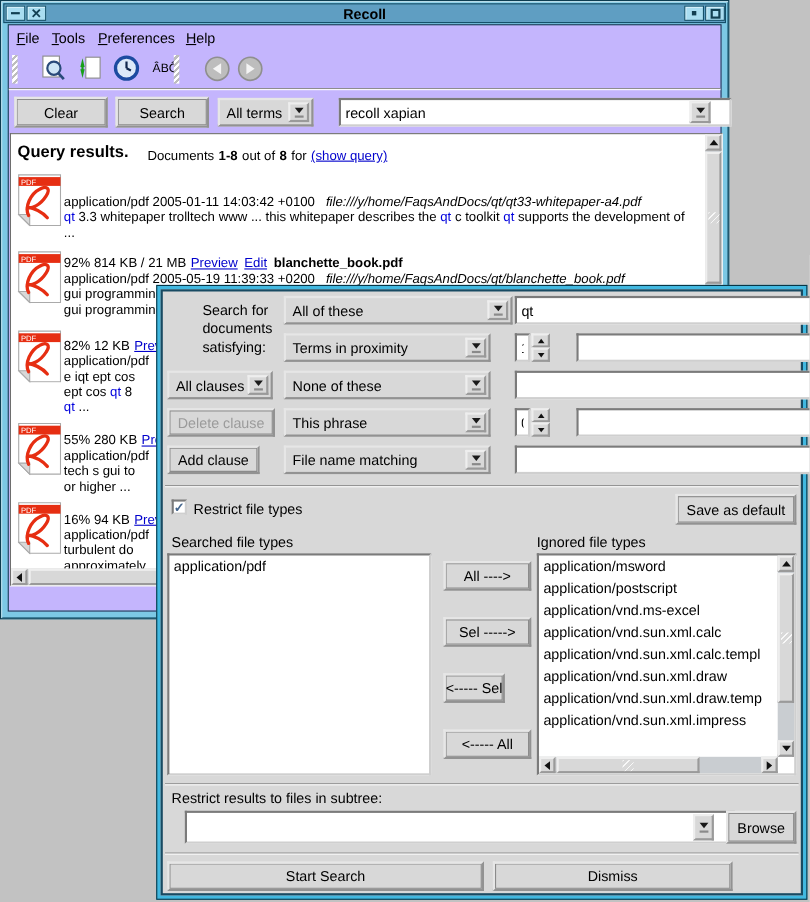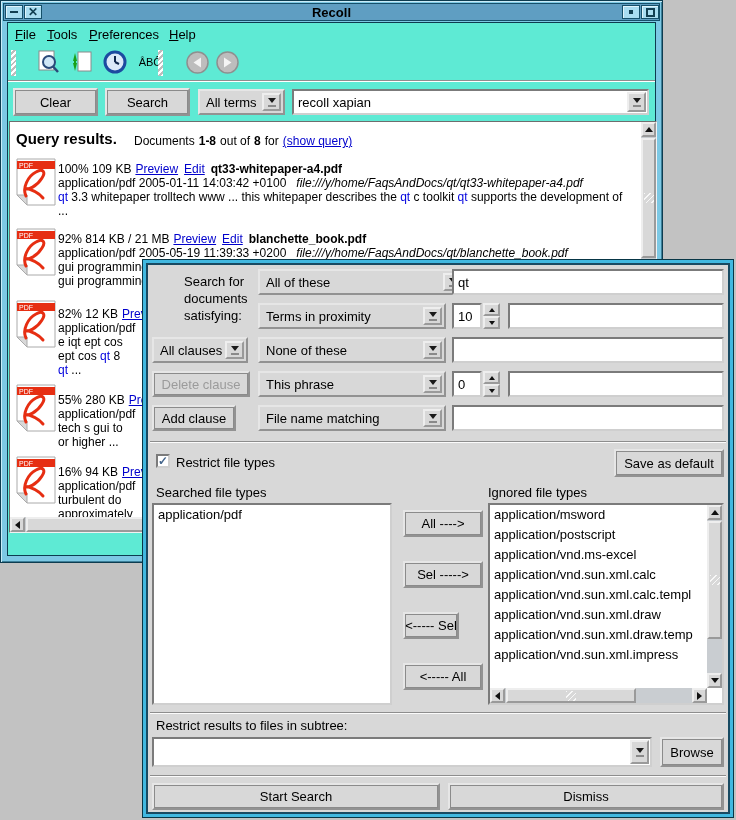--- a/index.html
+++ b/index.html
@@ -2,21 +2,21 @@
 <html><head>
 <meta charset="utf-8">
 <style>
   html,body{margin:0;padding:0;}
   body{width:736px;height:820px;background:#c2c2c2;font-family:"Liberation Sans",sans-serif;position:relative;overflow:hidden;}
   *{box-sizing:border-box;}
   .btn{display:flex;align-items:center;justify-content:center;font-size:13px;color:#000;background:#d8d8d8;
        border:1px solid;border-color:#f6f6f6 #6e6e6e #6e6e6e #f6f6f6;box-shadow:0 0 0 1px #8b8b8b inset;
        border:2px outset #e6e6e6;}
   .btn.disabled{color:#9b9b9b;}
-  .input{background:#fff;border:2px inset #cfcfcf;font-size:13px;font-family:"Liberation Sans",sans-serif;padding:2px 4px;color:#000;}
+  .input{background:#fff;border:2px inset #cfcfcf;font-size:13px;font-family:"Liberation Sans",sans-serif;padding:2px 4px;color:#000;margin-left:16px;}
   input.input{outline:none;}
   .combo{background:#d8d8d8;border:2px outset #e6e6e6;font-size:13px;display:flex;align-items:center;padding-left:6px;position:relative;color:#000;}
   .cb-arrow{position:absolute;right:2px;top:2px;bottom:2px;width:19px;background:#d8d8d8;border:2px outset #eee;display:flex;flex-direction:column;align-items:center;justify-content:center;}
   .tri-dn{width:0;height:0;border-left:4px solid transparent;border-right:4px solid transparent;border-top:5px solid #1a1a1a;}
   .cb-dash{width:8px;height:2px;background:#8a8a8a;margin-top:2px;}
   .sep{position:absolute;left:2px;right:2px;height:2px;border-top:1px solid #8d8d8d;border-bottom:1px solid #fbfbfb;}
   .lbl{position:absolute;font-size:13px;color:#000;white-space:nowrap;}
   .spin{position:absolute;display:flex;}
   .spin input{flex:1;min-width:0;}
   .spin-btns{width:17px;display:flex;flex-direction:column;margin-left:1px;}
@@ -38,21 +38,21 @@
   
   .mwin{position:absolute;left:0;top:0;width:663px;height:563px;background:#7cc8e4;border:1px solid #0d3c50;padding:2px;z-index:1;
         box-shadow:inset 1px 1px 0 #c9ecf7, inset -1px -1px 0 #3c7f99;}
   .titlebar{position:absolute;left:2px;top:2px;right:2px;height:18px;background:#5f9ec2;border:1px solid #15506a;display:flex;align-items:center;}
   .ttl-btn{position:absolute;top:1px;width:18px;height:14px;background:#a9ddf1;border:1px solid #15506a;display:flex;align-items:center;justify-content:center;box-shadow:inset 1px 1px 0 #dff4fc;}
   .ttl-text{width:100%;text-align:center;font-size:13px;font-weight:bold;color:#000;}
   .g-dash{width:8px;height:2px;background:#123f52;}
   .g-x{font-size:12px;font-weight:bold;color:#123f52;line-height:10px;}
   .g-dot{width:4px;height:4px;background:#123f52;}
   .g-sq{width:9px;height:9px;border:2px solid #123f52;}
-  .mbody{position:absolute;left:6px;right:6px;top:21px;bottom:6px;border:1px solid #0d3c50;background:#5eead4;}
+  .mbody{position:absolute;left:6px;right:6px;top:21px;bottom:6px;border:1px solid #0d3c50;background:#c4b5fd;}
   .menu-item{position:absolute;top:4px;font-size:13px;color:#000;cursor:default;}
   .accel{text-decoration:underline;}
   .tb-handle{position:absolute;top:27px;width:5px;height:26px;background:repeating-linear-gradient(135deg,#ffffff 0 2px,#bdbdbd 2px 4px);}
   .tb-icon{position:absolute;top:25px;width:28px;height:28px;display:flex;align-items:center;justify-content:center;margin-left:16px;}
   .tb-divider{position:absolute;left:0;right:0;top:57px;height:2px;border-top:1px solid #8d8d8d;border-bottom:1px solid #fff;}
   .abc{font-size:11px;color:#000;letter-spacing:0px;}
 
   
   .rpanel{position:absolute;left:1px;top:98px;width:648px;height:412px;background:#fff;border:1px solid;border-color:#6e6e6e #f2f2f2 #f2f2f2 #6e6e6e;overflow:hidden;}
   .rp-abs{position:absolute;white-space:nowrap;font-size:12px;color:#000;}
@@ -171,23 +171,20 @@
         <span class="w">Documents</span><span class="b w">1-8</span><span class="w">out of</span><span class="b w">8</span><span class="w">for</span><span class="lnk">(show query)</span>
       </div>
 
       <svg class="pdficon" style="left:6px;top:36px;" viewBox="0 0 40 48">
         <path d="M1 1 H39 V47 H11 L1 37 Z" fill="#ffffff" stroke="#aaaaaa"></path>
         <path d="M1 37 L11 47 L11 37 Z" fill="#d8d8d8" stroke="#aaaaaa"></path>
         <rect x="1" y="3" width="38" height="8" fill="#e62e12"></rect>
         <text x="3" y="10" font-size="7" fill="#ffffff" font-family="Liberation Sans">PDF</text>
         <path d="M10 38 C6 30 12 18 20 14 C27 10 30 14 26 20 C21 28 12 33 8 30 C14 31 22 34 27 40" fill="none" stroke="#e62e12" stroke-width="3" stroke-linecap="round"></path>
       </svg>
-      <div class="rp-abs" style="left:48px;top:40px;">
-        <span class="w">100% 109 KB</span><span class="lnk">Preview</span><span class="lnk">Edit</span><span class="fname">qt33-whitepaper-a4.pdf</span>
-      </div>
       <div class="rp-abs" style="left:48px;top:54px;">
         <span>application/pdf  2005-01-11 14:03:42 +0100</span><i class="url">file:///y/home/FaqsAndDocs/qt/qt33-whitepaper-a4.pdf</i>
       </div>
       <div class="rp-abs snip" style="left:48px;top:68px;width:576px;">
         <span class="hl">qt</span><span> 3.3 whitepaper trolltech www ... this whitepaper describes the </span><span class="hl">qt</span><span> c toolkit </span><span class="hl">qt</span><span> supports the development of ...</span>
       </div>
 
       <svg class="pdficon" style="left:6px;top:106px;" viewBox="0 0 40 48">
         <path d="M1 1 H39 V47 H11 L1 37 Z" fill="#ffffff" stroke="#aaaaaa"></path>
         <path d="M1 37 L11 47 L11 37 Z" fill="#d8d8d8" stroke="#aaaaaa"></path>
@@ -441,17 +438,17 @@
     </div>
     <div class="btn" style="position:absolute;left:512px;top:472px;width:64px;height:30px;">
         <span>Browse</span>
       </div>
 
     <div class="sep" style="top:510px;"></div>
 
     <div class="btn" style="position:absolute;left:4px;top:518px;width:288px;height:27px;">
         <span>Start Search</span>
       </div>
-    <div class="btn" style="position:absolute;left:300px;top:518px;width:276px;height:27px;">
+    <div class="btn" style="position:absolute;left:300px;top:518px;width:218px;height:27px;">
         <span>Dismiss</span>
       </div>
   </div>
 </div>
 
 </body></html>

